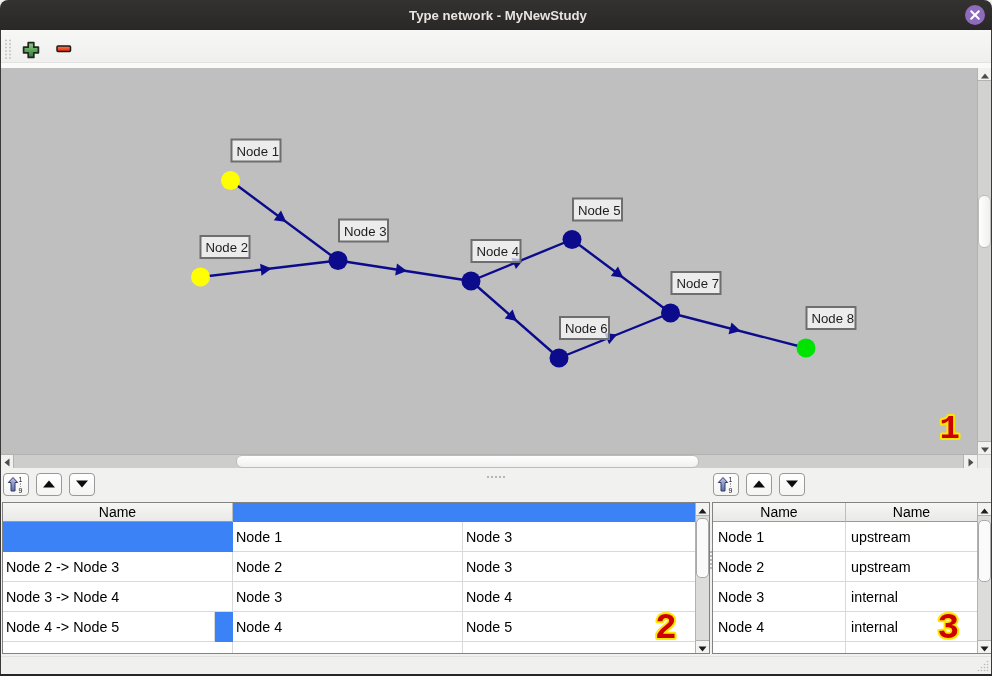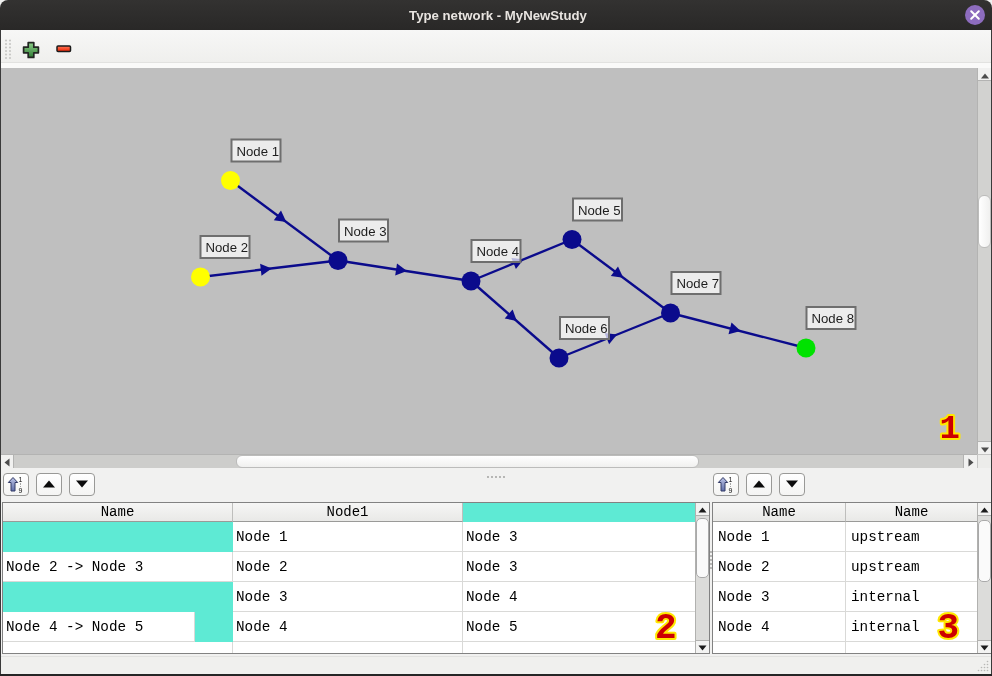--- a/index.html
+++ b/index.html
@@ -29,21 +29,21 @@
     border-top:1px solid #b3b3b2;box-sizing:border-box;}
   #hthumb{left:236px;top:455px;width:463px;height:13px;background:linear-gradient(#ffffff,#f0f0ef);
     border:1px solid #bcbcbb;border-radius:6px;box-sizing:border-box;}
   #corner{left:977px;top:454px;width:15px;height:14px;background:#ececea;
     border-top:1px solid #c5c5c4;border-left:1px solid #c5c5c4;box-sizing:border-box;}
   
   #midpanel{left:1px;top:468px;width:990px;height:188px;background:#f1f1f0;}
   .btn{position:absolute;width:26px;height:23px;background:linear-gradient(#ffffff,#f4f4f3);
     border:1px solid #999997;border-radius:4px;box-sizing:border-box;}
   
-  .tablebox{position:absolute;background:#5eead4;border:1px solid #828282;box-sizing:border-box;font-family:Liberation Mono, monospace;}
+  .tablebox{position:absolute;background:#3b82f6;border:1px solid #828282;box-sizing:border-box;}
   .hdr{position:absolute;top:0;height:19px;background:linear-gradient(#f6f6f5,#e9e9e7);
     border-bottom:1px solid #9a9a98;border-right:1px solid #bebebc;box-sizing:border-box;
     text-align:center;line-height:19px;font-size:14px;color:#000;}
   .cell{position:absolute;height:30px;line-height:30px;font-size:14.3px;color:#000;
     padding-left:3px;border-right:1px solid #d9d9d7;border-bottom:1px solid #d9d9d7;
     box-sizing:border-box;background:#fff;}
   .rt .cell{padding-left:5px;}
   .tvs{position:absolute;background:#dcdcda;border-left:1px solid #b1b1af;box-sizing:border-box;}
   .tvthumb{position:absolute;background:#fafafa;border:1px solid #a9a9a9;border-radius:5px;
     box-sizing:border-box;}
@@ -256,29 +256,29 @@
         <circle cx="2" cy="2" r="0.9"></circle>
         <circle cx="6" cy="2" r="0.9"></circle>
         <circle cx="10" cy="2" r="0.9"></circle>
         <circle cx="14" cy="2" r="0.9"></circle>
         <circle cx="18" cy="2" r="0.9"></circle>
       </g>
   </svg>
 
   <div class="tablebox" style="left:2px;top:502px;width:708px;height:152px;">
     <div class="hdr" style="left:0;width:230px;">Name</div>
-    <div class="hdr" style="left:230px;width:230px;">Node1</div>
     <div class="cell" style="left:230px;top:19px;width:230px;">Node 1</div>
     <div class="cell" style="left:460px;top:19px;width:232px;border-right:none;">Node 3</div>
     <div class="cell" style="left:0;top:49px;width:230px;">Node 2 -&gt; Node 3</div>
     <div class="cell" style="left:230px;top:49px;width:230px;">Node 2</div>
     <div class="cell" style="left:460px;top:49px;width:232px;border-right:none;">Node 3</div>
+    <div class="cell" style="left:0;top:79px;width:230px;">Node 3 -&gt; Node 4</div>
     <div class="cell" style="left:230px;top:79px;width:230px;">Node 3</div>
     <div class="cell" style="left:460px;top:79px;width:232px;border-right:none;">Node 4</div>
-    <div class="cell" style="left:0;top:109px;width:192px;">Node 4 -&gt; Node 5</div>
+    <div class="cell" style="left:0;top:109px;width:212px;">Node 4 -&gt; Node 5</div>
     <div class="cell" style="left:230px;top:109px;width:230px;">Node 4</div>
     <div class="cell" style="left:460px;top:109px;width:232px;border-right:none;">Node 5</div>
     <div class="cell" style="left:0;top:139px;width:230px;height:11px;border-bottom:none;"></div>
     <div class="cell" style="left:230px;top:139px;width:230px;height:11px;border-bottom:none;"></div>
     <div class="cell" style="left:460px;top:139px;width:232px;height:11px;border-bottom:none;border-right:none;"></div>
 
     <div class="tvs" style="left:692px;top:0;width:14px;height:150px;"></div>
     <div class="abs" style="left:692px;top:0;width:14px;height:13px;background:#f3f3f2;border-left:1px solid #b1b1af;border-bottom:1px solid #b1b1af;box-sizing:border-box;">
       <svg width="13" height="12">
           <polygon points="6.5,3.5 10.5,8.5 2.5,8.5" fill="#1c1c1c"></polygon>

